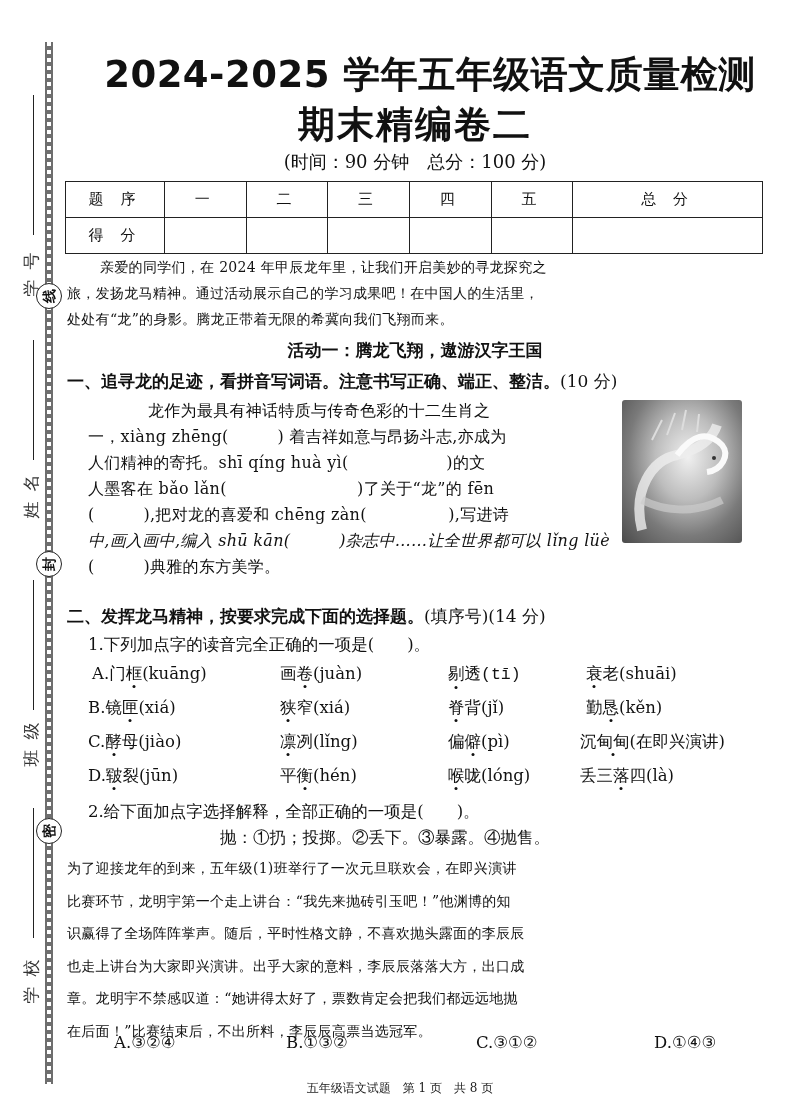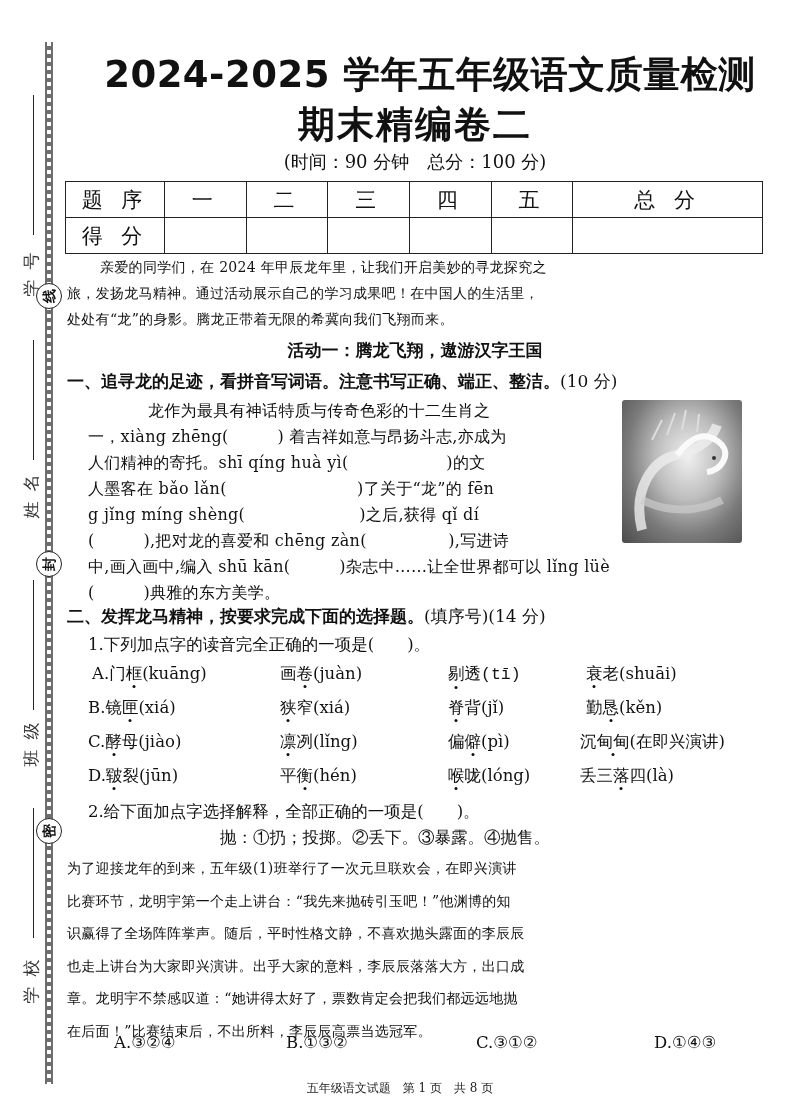--- a/index.html
+++ b/index.html
@@ -19,21 +19,21 @@
   .bind-line { position:absolute; left:33px; width:1px; background:#222; }
 
   .title1 { position:absolute; left:70px; top:50px; width:720px; text-align:center;
             font-family:"DejaVu Sans","Liberation Sans",sans-serif; font-weight:bold; font-size:37px; letter-spacing:0.5px; }
   .title2 { position:absolute; left:0; top:100px; width:830px; text-align:center;
             font-family:"DejaVu Sans","Liberation Sans",sans-serif; font-weight:bold; font-size:37px; letter-spacing:2px; }
   .subtitle { position:absolute; left:0; top:150px; width:830px; text-align:center; font-size:18px; }
 
   table.score { position:absolute; left:65px; top:181px; width:698px; border-collapse:collapse; }
   table.score td { border:1.2px solid #222; height:33px; text-align:center;
-    font-family:"DejaVu Sans","Liberation Sans",sans-serif; font-size:21px; letter-spacing:6px; }
+    font-family:"DejaVu Sans","Liberation Sans",sans-serif; font-size:15px; letter-spacing:6px; }
   table.score td:first-child { width:96px; }
 
   .para { position:absolute; left:67px; width:680px; font-size:14px; line-height:26px; letter-spacing:0.3px; }
   .activity { position:absolute; left:0; top:339px; width:830px; text-align:center;
     font-family:"DejaVu Sans",sans-serif; font-weight:bold; font-size:17px; }
   .sec-head { position:absolute; left:67px; font-family:"DejaVu Sans",sans-serif; font-weight:bold; font-size:17px; }
   .sec-head .pts { font-family:"DejaVu Serif",serif; font-weight:normal; }
 
   .dragon-img { position:absolute; left:622px; top:400px; width:120px; height:143px;
     background: radial-gradient(ellipse at 55% 40%, #f0f0f0 0%, #bdbdbd 35%, #7a7a7a 65%, #4a4a4a 100%);
@@ -106,23 +106,22 @@
 
 <div class="sec-head" style="top:370px;">
   <span>一、追寻龙的足迹，看拼音写词语。注意书写正确、端正、整洁。</span><span class="pts">(10 分)</span>
 </div>
 
 <div class="para" style="top:398px;left:88px;width:540px;font-size:16px;">
   <div style="padding-left:60px;">龙作为最具有神话特质与传奇色彩的十二生肖之</div>
   <div>一，xiàng zhēng(　　　) 着吉祥如意与昂扬斗志,亦成为</div>
   <div>人们精神的寄托。shī qíng huà yì(　　　　　　)的文</div>
   <div>人墨客在 bǎo lǎn(　　　　　　　　)了关于“龙”的 fēn</div>
-  <div>g jǐng míng shèng(　　　　　　　)之后,获得 qǐ dí</div>
   <div>(　　　),把对龙的喜爱和 chēng zàn(　　　　　),写进诗</div>
-  <div style="white-space:nowrap;">中,画入画中,编入 shū kān(　　　)杂志中……让全世界都可以 lǐng lüè</div>
+  <div style="white-space:nowrap;font-style:italic;">中,画入画中,编入 shū kān(　　　)杂志中……让全世界都可以 lǐng lüè</div>
   <div>(　　　)典雅的东方美学。</div>
 </div>
 
 <div class="dragon-img">
   <svg viewBox="0 0 120 143">
     <path d="M20 130 C 10 90, 30 60, 55 55 C 75 50, 90 40, 95 25" stroke="#eeeeee" stroke-width="10" fill="none" opacity="0.8"></path>
     <path d="M55 55 C 70 35, 85 30, 100 45 C 108 55, 100 70, 85 72" stroke="#fafafa" stroke-width="6" fill="none"></path>
     <path d="M30 40 l10 -20 M45 35 l8 -22 M60 30 l4 -20 M75 32 l2 -18" stroke="#dddddd" stroke-width="2"></path>
     <path d="M20 100 C 40 110, 70 115, 100 100" stroke="#cccccc" stroke-width="8" fill="none" opacity="0.7"></path>
     <circle cx="92" cy="58" r="2" fill="#333"></circle>

